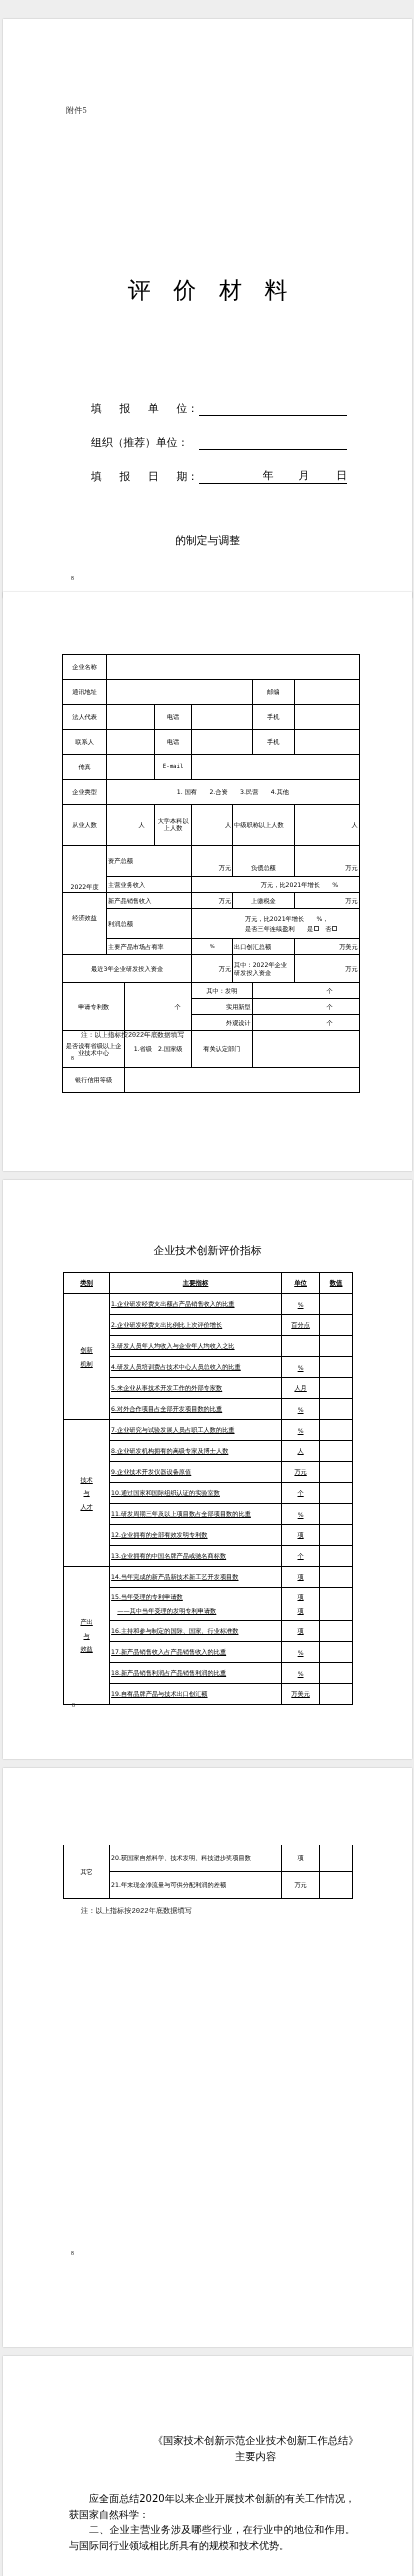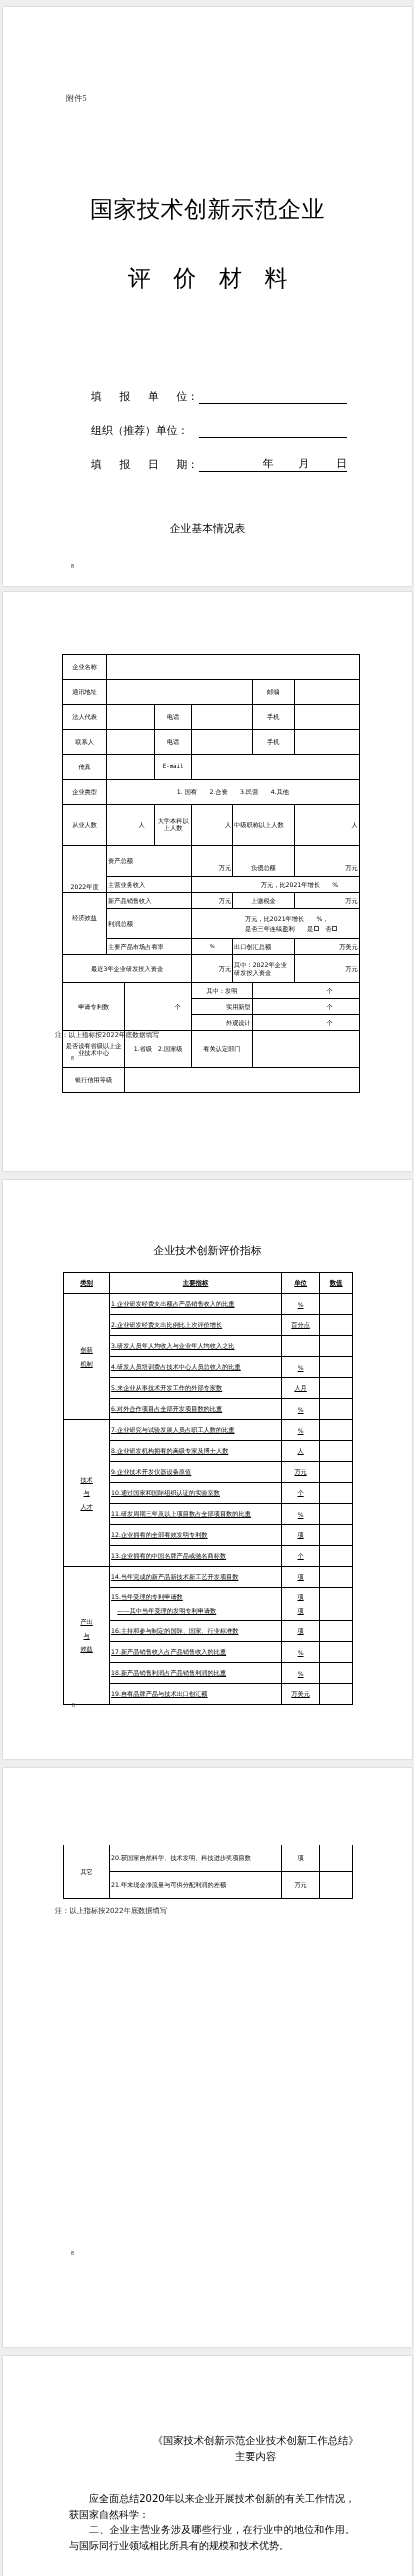--- a/index.html
+++ b/index.html
@@ -44,43 +44,42 @@
 
   
   table { border-collapse: collapse; position: absolute; }
   .t1 { left: 59px; top: 62px; width: 297px; font-size: 6.2px; table-layout: fixed; }
   .t1 td { border: 0.5px solid #000; padding: 0 1px; height: 24px; text-align: center; vertical-align: middle; line-height: 7.7px; }
   .t1 td.l { text-align: left; }
   .t1 td.r { text-align: right; }
   .t1 td.short { height: 15px; }
   .t1 td.med { height: 28px; }
   .t1 .box { display: inline-block; width: 3.1px; height: 3.1px; border: 0.5px solid #444; margin-left: 1px; vertical-align: middle; }
-  .note { position: absolute; left: 52px; font-size: 6.7px; color: #222; }
+  .note { position: absolute; left: 78px; font-size: 6.7px; color: #222; font-family: Liberation Mono, monospace; }
 
   
   .t2-title { left: 0; width: 409px; text-align: center; font-size: 10.8px; }
   .t2 { left: 60px; width: 289px; font-size: 6.2px; table-layout: fixed; }
   .t2 td, .t2 th { border: 0.5px solid #000; height: 20px; vertical-align: middle; padding: 0 1px; }
   .t2 th { font-weight: bold; text-align: center; font-size: 6.4px; }
   .t2 td.cat { text-align: center; line-height: 13.4px; }
   .t2 td.u { text-align: center; }
   .t2 td.ind { text-align: left; }
   .t2 td.tall { height: 32px; line-height: 14.4px; }
 
   
   .summary-title { left: 0; width: 409px; text-align: center; font-size: 10.3px; line-height: 15.5px; padding-left: 48px; }
   .summary-body { left: 66px; width: 286px; font-size: 10px; line-height: 15.5px; text-align: justify; }
   .summary-body p { margin: 0; text-indent: 2em; }
 </style>
 </head>
 <body>
 
-<div class="page" style="top:7px;">
+<div class="page" style="top:19px;">
   <div class="abs attach">附件5</div>
-  <div class="abs main-title">国家技术创新示范企业</div>
   <div class="abs sub-title">
     <span>评</span><span>价</span><span>材</span><span>料</span>
   </div>
 
   <div class="form-row" style="top:379px;">
     <div class="form-label">
       <span>填</span>
         <span>报</span>
         <span>单</span>
         <span>位：</span>
@@ -100,21 +99,21 @@
     </div>
     <div class="form-line">
       <div class="date-parts">
         <span style="margin-right:25px;">年</span>
         <span style="margin-right:27px;">月</span>
         <span>日</span>
       </div>
     </div>
   </div>
 
-  <div class="abs table-title1" style="top:515px;">企业基本情况表</div>
+  <div class="abs table-title1" style="top:515px;">的制定与调整</div>
   <div class="pagenum" style="top:556px;">8</div>
 </div>
 
 <div class="page" style="top:592px;">
   <table class="t1">
     <colgroup>
       <col style="width:44px">
         <col style="width:18px">
         <col style="width:30px">
         <col style="width:37px">

